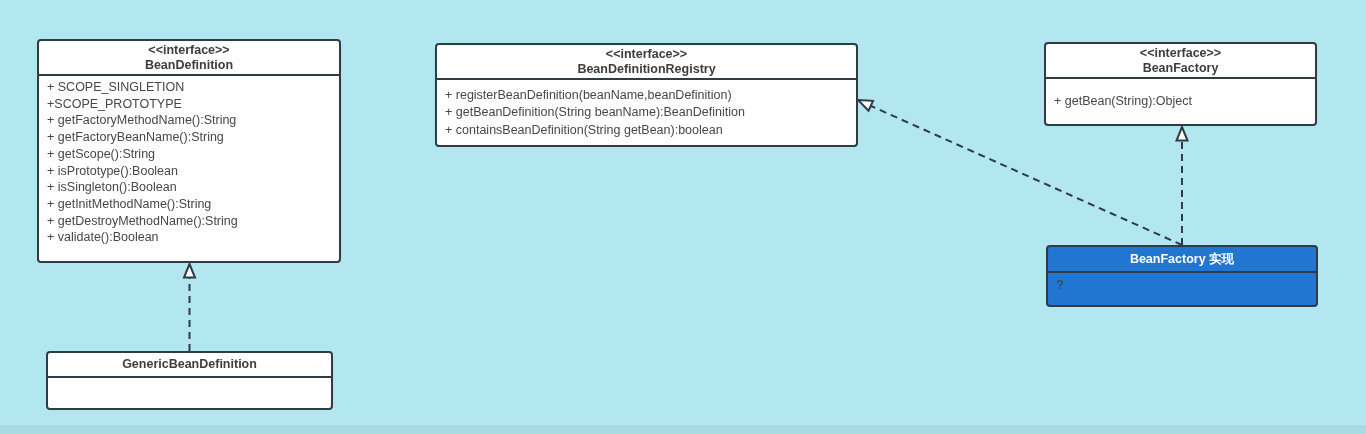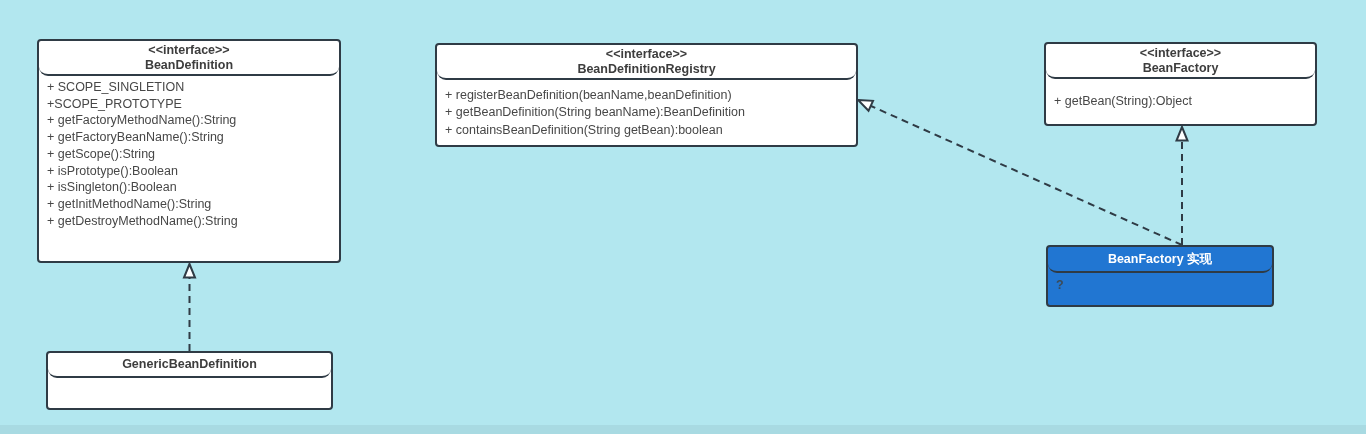--- a/index.html
+++ b/index.html
@@ -22,21 +22,20 @@
     color:#474747;
   }
   .uml-header{
     border-bottom:2px solid #2F3B45;
     text-align:center;
     font-weight:bold;
     font-size:12.5px;
     line-height:15px;
     padding:2px 4px 1px 4px;
     color:#3D3D3D;
-    border-radius:9px;
   }
   .uml-header .class-name{white-space:nowrap;}
   .uml-members{
     font-size:12.5px;
     padding:3px 8px 0 8px;
   }
   .uml-members .member-row{
     line-height:16.7px;
     white-space:nowrap;
   }
@@ -89,20 +88,21 @@
     <div class="uml-members">
         <div class="member-row">+ SCOPE_SINGLETION</div>
         <div class="member-row">+SCOPE_PROTOTYPE</div>
         <div class="member-row">+ getFactoryMethodName():String</div>
         <div class="member-row">+ getFactoryBeanName():String</div>
         <div class="member-row">+ getScope():String</div>
         <div class="member-row">+ isPrototype():Boolean</div>
         <div class="member-row">+ isSingleton():Boolean</div>
         <div class="member-row">+ getInitMethodName():String</div>
         <div class="member-row">+ getDestroyMethodName():String</div>
+        <div class="member-row">+ validate():Boolean</div>
       </div>
   </div>
 
   <div class="uml-box" id="box-beandefinitionregistry" style="left:435px;top:43px;width:423px;height:104px;">
     <div class="uml-header">
       <div class="stereotype">&lt;&lt;interface&gt;&gt;</div>
       <div class="class-name">BeanDefinitionRegistry</div>
     </div>
     <div class="uml-members">
         <div class="member-row">+ registerBeanDefinition(beanName,beanDefinition)</div>
@@ -114,21 +114,21 @@
   <div class="uml-box" id="box-beanfactory" style="left:1044px;top:42px;width:273px;height:84px;">
     <div class="uml-header">
       <div class="stereotype">&lt;&lt;interface&gt;&gt;</div>
       <div class="class-name">BeanFactory</div>
     </div>
     <div class="uml-members">
         <div class="member-row">+ getBean(String):Object</div>
       </div>
   </div>
 
-  <div class="uml-box blue" id="box-beanfactory-impl" style="left:1046px;top:245px;width:228px;height:62px;">
+  <div class="uml-box blue" id="box-beanfactory-impl" style="left:1046px;top:245px;width:272px;height:62px;">
     <div class="uml-header">
       <div class="class-name">BeanFactory 实现</div>
     </div>
     <div class="uml-members">
         <div class="member-row">?</div>
       </div>
   </div>
 
   <div class="uml-box" id="box-genericbeandefinition" style="left:46px;top:351px;width:287px;height:59px;">
     <div class="uml-header" style="padding-top:4px;padding-bottom:4px;text-align:center;">

